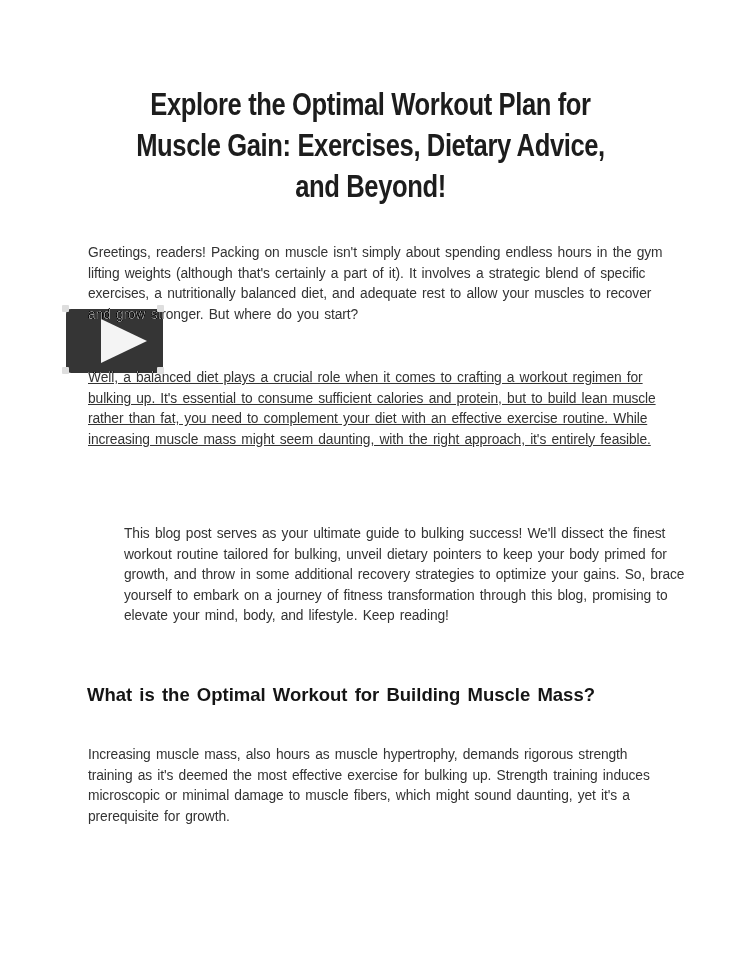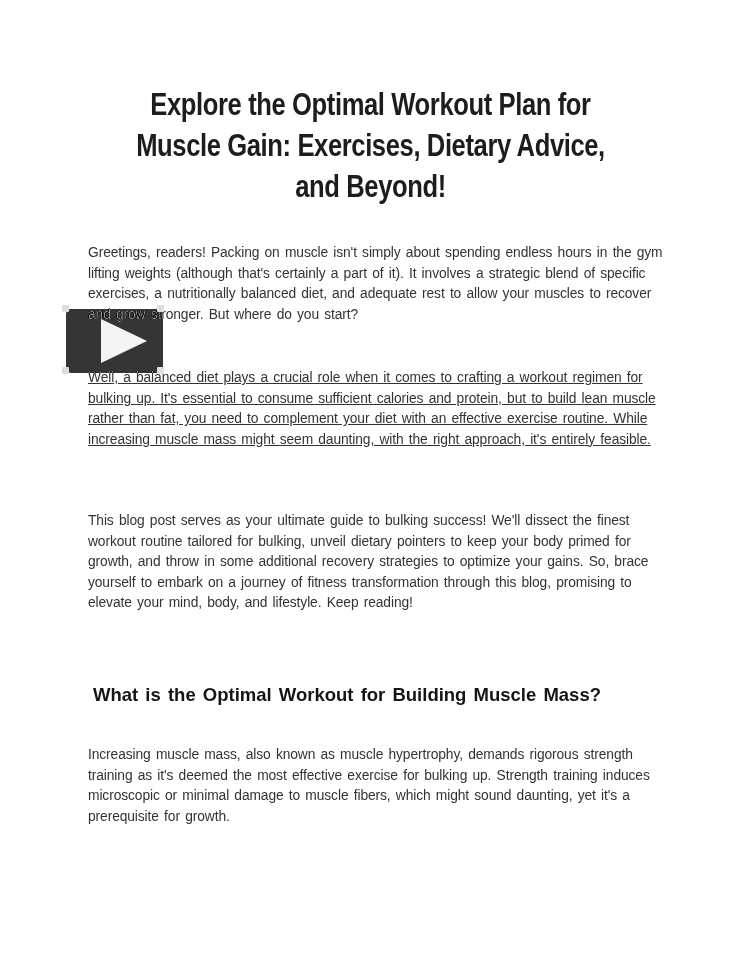--- a/index.html
+++ b/index.html
@@ -39,27 +39,27 @@
     left: 88px;
     width: 578px;
     color: #333333;
     font-size: 13.8px;
     line-height: 20.5px;
     letter-spacing: -0.1px;
     word-spacing: 1.5px;
   }
   .para-intro       { top: 243px; }
   .para-diet        { top: 368px; text-decoration: underline; }
-  .para-guide       { top: 511px; }
+  .para-guide       { top: 524px; margin-left: 36px; }
   .para-hypertrophy { top: 745px; }
 
   
   .section-heading {
     position: absolute;
-    left: 93px;
+    left: 87px;
     top: 684px;
     width: 600px;
     color: #151515;
     font-size: 18.5px;
     font-weight: 600;
     letter-spacing: 0px;
     word-spacing: 2px;
   }
 
   
@@ -109,21 +109,21 @@
   </h1>
 
   <p class="para para-intro">Greetings, readers! Packing on muscle isn't simply about spending endless hours in the gym lifting weights (although that's certainly a part of it). It involves a strategic blend of specific exercises, a nutritionally balanced diet, and adequate rest to allow your muscles to recover and grow stronger. But where do you start?</p>
 
   <p class="para para-diet">Well, a balanced diet plays a crucial role when it comes to crafting a workout regimen for bulking up. It's essential to consume sufficient calories and protein, but to build lean muscle rather than fat, you need to complement your diet with an effective exercise routine. While increasing muscle mass might seem daunting, with the right approach, it's entirely feasible.</p>
 
   <p class="para para-guide">This blog post serves as your ultimate guide to bulking success! We'll dissect the finest workout routine tailored for bulking, unveil dietary pointers to keep your body primed for growth, and throw in some additional recovery strategies to optimize your gains. So, brace yourself to embark on a journey of fitness transformation through this blog, promising to elevate your mind, body, and lifestyle.  Keep reading!</p>
 
   <h2 class="section-heading">What is the Optimal Workout for Building Muscle Mass?</h2>
 
-  <p class="para para-hypertrophy">Increasing muscle mass, also known as muscle hypertrophy, demands rigorous strength training as it's deemed the most effective exercise for bulking up. Strength training induces microscopic or minimal damage to muscle fibers, which might sound daunting, yet it's a prerequisite for growth.</p>
+  <p class="para para-hypertrophy">Increasing muscle mass, also hours as muscle hypertrophy, demands rigorous strength training as it's deemed the most effective exercise for bulking up. Strength training induces microscopic or minimal damage to muscle fibers, which might sound daunting, yet it's a prerequisite for growth.</p>
 
   <div class="play-box"></div>
   <div class="play-handle ph-tl"></div>
   <div class="play-handle ph-tr"></div>
   <div class="play-handle ph-bl"></div>
   <div class="play-handle ph-br"></div>
   <div class="play-triangle"></div>
 
 </div>
 

